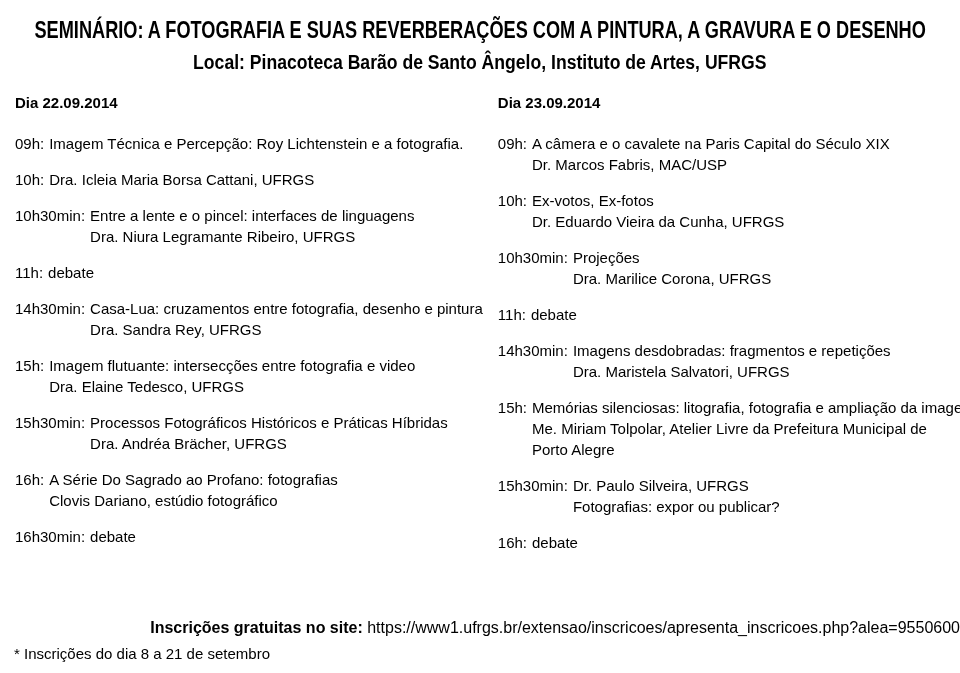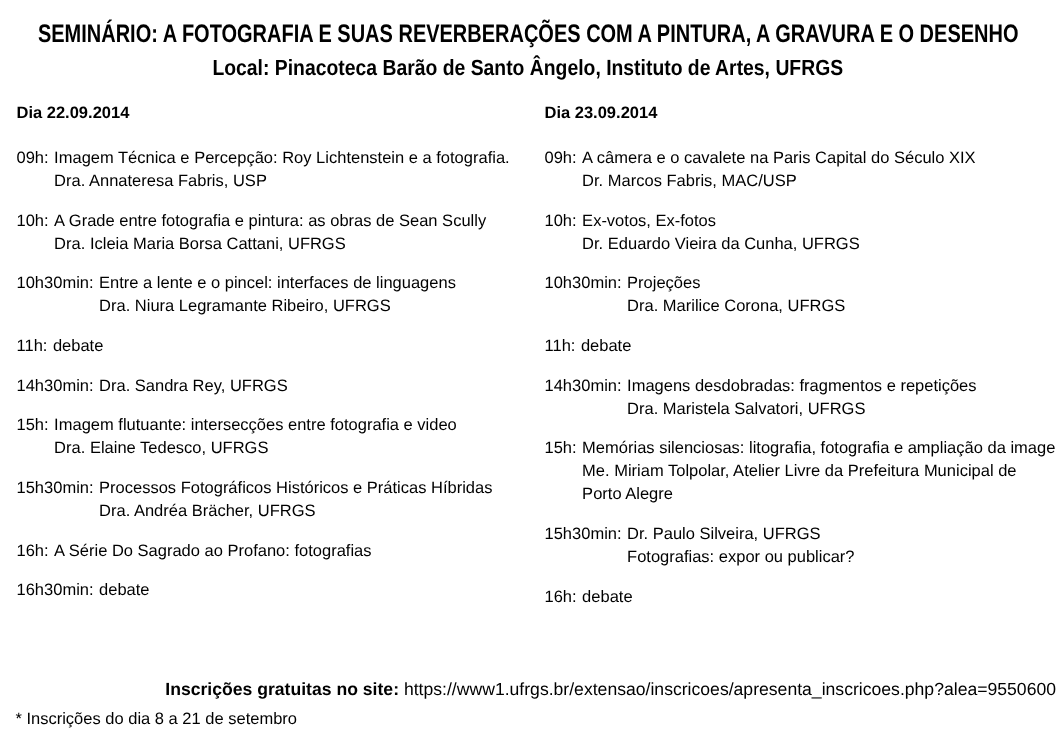--- a/index.html
+++ b/index.html
@@ -97,46 +97,45 @@
   </header>
 
   <main class="schedule">
     <section class="col">
       <h3 class="day-heading">Dia 22.09.2014</h3>
       <div class="entries">
           <div class="entry">
             <span class="time">09h:</span>
             <div class="lines">
               <span class="line">Imagem Técnica e Percepção: Roy Lichtenstein e a fotografia.</span>
-              <span class="line">Dra. Annateresa Fabris, USP</span>
             </div>
           </div>
           <div class="entry">
             <span class="time">10h:</span>
             <div class="lines">
-              <span class="line">A Grade entre fotografia e pintura: as obras de Sean Scully</span>
               <span class="line">Dra. Icleia Maria Borsa Cattani, UFRGS</span>
             </div>
           </div>
           <div class="entry">
             <span class="time">10h30min:</span>
             <div class="lines">
               <span class="line">Entre a lente e o pincel: interfaces de linguagens</span>
               <span class="line">Dra. Niura Legramante Ribeiro, UFRGS</span>
             </div>
           </div>
           <div class="entry">
             <span class="time">11h:</span>
             <div class="lines">
               <span class="line">debate</span>
             </div>
           </div>
           <div class="entry">
             <span class="time">14h30min:</span>
             <div class="lines">
+              <span class="line">Casa-Lua: cruzamentos entre fotografia, desenho e pintura</span>
               <span class="line">Dra. Sandra Rey, UFRGS</span>
             </div>
           </div>
           <div class="entry">
             <span class="time">15h:</span>
             <div class="lines">
               <span class="line">Imagem flutuante: intersecções entre fotografia e video</span>
               <span class="line">Dra. Elaine Tedesco, UFRGS</span>
             </div>
           </div>
@@ -144,20 +143,21 @@
             <span class="time">15h30min:</span>
             <div class="lines">
               <span class="line">Processos Fotográficos Históricos e Práticas Híbridas</span>
               <span class="line">Dra. Andréa Brächer, UFRGS</span>
             </div>
           </div>
           <div class="entry">
             <span class="time">16h:</span>
             <div class="lines">
               <span class="line">A Série Do Sagrado ao Profano: fotografias</span>
+              <span class="line">Clovis Dariano, estúdio fotográfico</span>
             </div>
           </div>
           <div class="entry">
             <span class="time">16h30min:</span>
             <div class="lines">
               <span class="line">debate</span>
             </div>
           </div>
         </div>
     </section>

